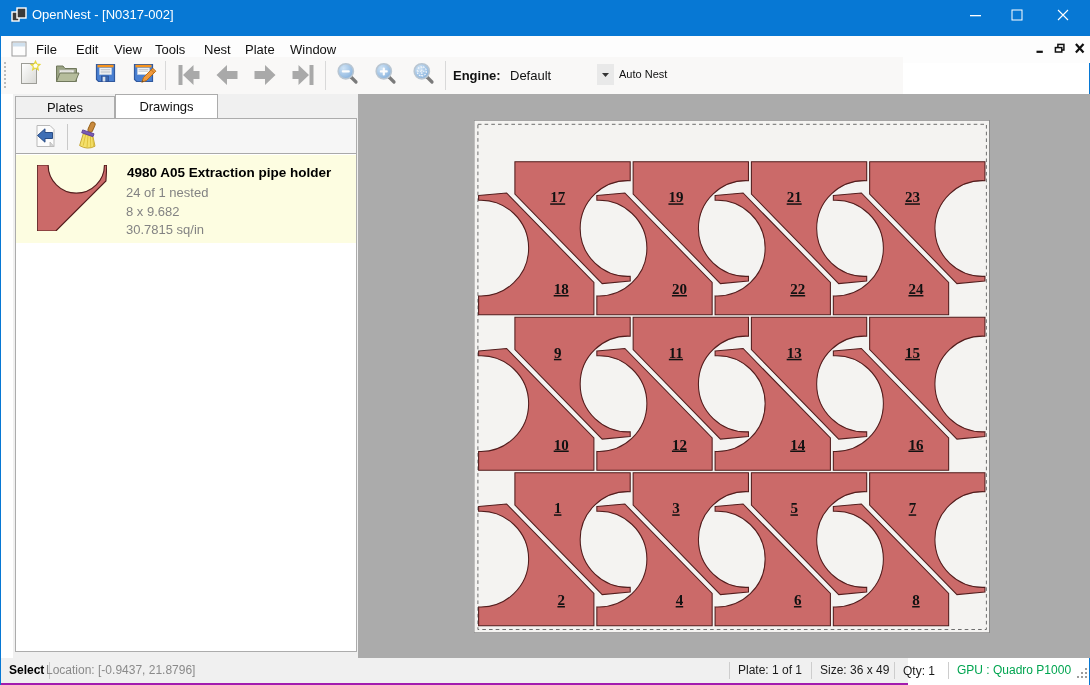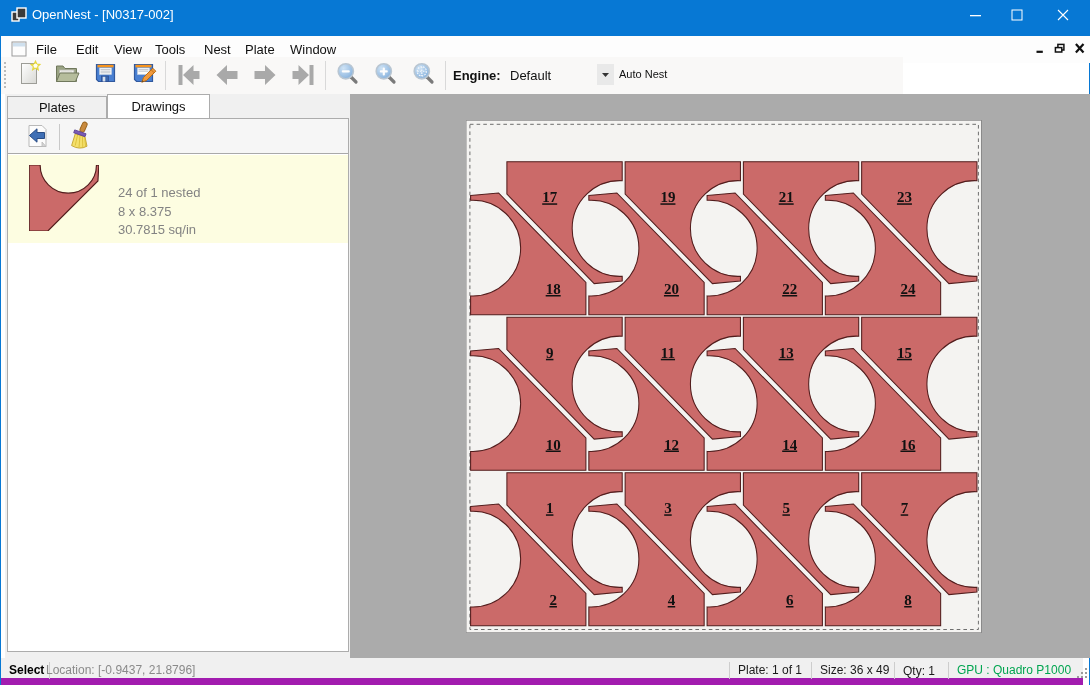--- a/index.html
+++ b/index.html
@@ -10,34 +10,34 @@
 .capbtn{position:absolute;top:0;width:46px;height:30px;color:#fff}
 
 #menu{position:absolute;left:0;top:36px;width:1090px;height:27px;background:#fdfdfd;font-size:13px;color:#111}
 .mi{position:absolute;top:6px}
 
 #tb{position:absolute;left:0;top:57px;width:902px;height:37px;background:#f9f8f7}
 .tsep{position:absolute;top:4px;width:1px;height:29px;background:#d9d9d9}
 .ticon{position:absolute;top:61px}
 #tb .grip{position:absolute;left:3px;top:5px;width:2px;height:28px;background-image:repeating-linear-gradient(#bbb 0 2px,transparent 2px 4px)}
 
-#main{position:absolute;left:4px;top:94px;width:880px;height:564px}
+#main{position:absolute;left:12px;top:94px;width:880px;height:564px}
 #canvas{position:absolute;left:345px;top:0;width:745px;height:564px;background:#ababab}
 
 #lp{position:absolute;left:0;top:0;width:345px;height:564px;background:#f0f0f0}
 .tab{position:absolute;top:2px;height:22px;font-size:13px;color:#111;text-align:center;line-height:22px}
 #tabPlates{left:2px;width:100px;background:#f0f0f0;border:1px solid #acacac;border-bottom:none}
 #tabDrawings{left:102px;width:103px;background:#fff;border:1px solid #acacac;border-bottom:none;top:0;height:24px;line-height:24px;z-index:3}
 #page{position:absolute;left:2px;top:24px;width:342px;height:534px;background:#fff;border:1px solid #acacac}
 #ptb{position:absolute;left:0;top:0;width:340px;height:35px;background:#f6f6f6;border-bottom:1px solid #a9a9a9}
 #item{position:absolute;left:0;top:36px;width:340px;height:88px;background:#fdfde1}
 #item .t1{position:absolute;left:111px;top:10px;font-size:13.5px;font-weight:bold;color:#000}
 #item .g{position:absolute;left:110px;font-size:13px;color:#838383}
 
-#status{position:absolute;left:0;top:658px;width:1082px;height:27px;background:#f0f0f0;border-bottom:7px solid #a21caf;font-size:12px;color:#1a1a1a}
+#status{position:absolute;left:0;top:658px;width:907px;height:27px;background:#f0f0f0;border-bottom:2px solid #a21caf;font-size:12px;color:#1a1a1a}
 #status .sep{position:absolute;top:4px;width:1px;height:17px;background:#cdcdcd}
 #status div{white-space:nowrap}
 </style></head>
 <body>
 <div id="win">
 
 <div id="title">
  <svg class="appico" width="16" height="16" viewBox="0 0 16 16">
   <rect x="1" y="5" width="7" height="9" fill="#3a3a3a" stroke="#fff" stroke-width="1.4"></rect>
   <rect x="6" y="1" width="9" height="10" fill="#3a3a3a" stroke="#fff" stroke-width="1.4"></rect>
@@ -186,22 +186,23 @@
          <rect x="14.2" y="0.8" width="4.8" height="10.5" rx="2.3" transform="rotate(24 16.5 6)" fill="#c98a3e" stroke="#966017" stroke-width=".9"></rect>
          <path d="M8.3 12.6 L18 15.9 L20 25.2 Q12.5 29.3 4.6 24.6 Z" fill="#f4e06b" stroke="#c2a22b" stroke-width=".9"></path>
          <path d="M10.6 13.8 L8.2 24.6 M13 14.6 L12 26.6 M15.4 15.2 L15.8 26.3 M17.6 15.8 L18.6 25.3" stroke="#d8ba32" stroke-width=".8" fill="none"></path>
          <rect x="6.9" y="10.8" width="12" height="3" transform="rotate(19 13 12.2)" fill="#7a5bb5" stroke="#5a3f91" stroke-width=".8"></rect>
        </svg>
      </div>
      <div id="item">
        <svg style="position:absolute;left:21px;top:10px" width="70" height="66" viewBox="0 0 122.3 116">
          <path d="M122.3 0.6 L120.8 28 L32.8 116 L0 116 L0 0 L19.2 0 A 49.5 49.5 0 0 0 118.2 0 Z" fill="#cb6a69" stroke="#521d1d" stroke-width="2"></path>
        </svg>
+       <div class="t1">4980 A05 Extraction pipe holder</div>
        <div class="g" style="top:30px">24 of 1 nested</div>
-       <div class="g" style="top:48.5px">8 x 8.375</div>
+       <div class="g" style="top:48.5px">8 x 9.682</div>
        <div class="g" style="top:67px">30.7815 sq/in</div>
      </div>
    </div>
  </div>
 
  <svg id="plate" style="position:absolute;left:461px;top:26px" width="516" height="513" viewBox="461 120 516 513">
   <defs>
    <path id="part" d="M0 3 L28 0.5 L115.3 90 L115.3 122.3 L0 122.3 L0 103.4 A 47.85 47.85 0 1 0 0 7.8 Z"></path>
   </defs>
   <rect x="461" y="120.2" width="515.5" height="512.6" fill="#f4f3f1" stroke="#8a8a8a" stroke-width="1"></rect>

